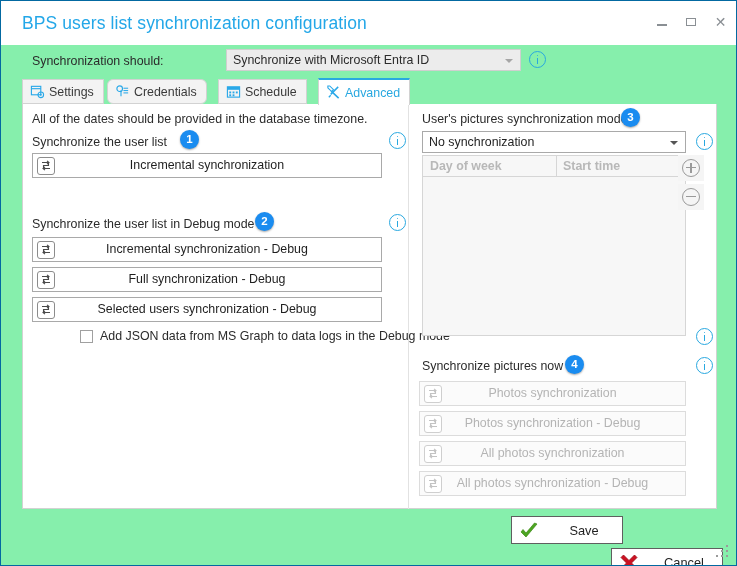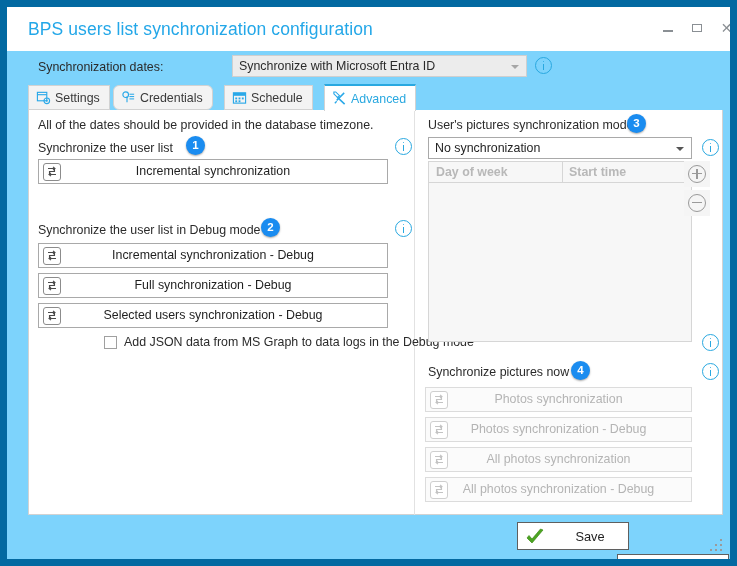--- a/index.html
+++ b/index.html
@@ -8,22 +8,22 @@
     background: #ffffff;
   }
   body {
     font-family: "Liberation Sans", sans-serif;
     -webkit-font-smoothing: antialiased;
   }
   #app {
     position: relative;
     width: 737px;
     height: 566px;
-    background: #7dd3fc;
-    border: 7px solid #0369a1;
+    background: #86efac;
+    border: 1px solid #0369a1;
     box-sizing: border-box;
     overflow: hidden;
   }
 
   
   .titlebar {
     position: absolute;
     left: 0; top: 0;
     width: 737px; height: 44px;
     background: #ffffff;
@@ -395,21 +395,21 @@
   <div class="titlebar">
     <div class="title-text">BPS users list synchronization configuration</div>
     <div class="wincontrols">
       <div class="wc wc-min"></div>
       <div class="wc wc-max"></div>
       <div class="wc wc-close">✕</div>
     </div>
   </div>
 
   <div class="src-row">
-    <div class="src-label">Synchronization dates:</div>
+    <div class="src-label">Synchronization should:</div>
     <div class="src-combo">
       <div class="val">Synchronize with Microsoft Entra ID</div>
       <div class="combo-arrow"></div>
     </div>
     <div style="position:absolute;left:528px;top:2px;">
       <span class="info-ico"></span>
     </div>
   </div>
 
   <div class="tabstrip">
@@ -523,21 +523,21 @@
       <span class="sync-ico">
         <svg width="16" height="16" viewBox="0 0 16 16">
           <path d="M4 4.5 H10.5 M9 2.8 L11 4.5 L9 6.2" fill="none" stroke="#4a4a4a" stroke-width="1.1"></path>
           <path d="M12 10.5 H5.5 M7 8.8 L5 10.5 L7 12.2" fill="none" stroke="#4a4a4a" stroke-width="1.1"></path>
           <path d="M10.5 4.5 L10.5 7.5 L5.5 7.5 L5.5 10.5" fill="none" stroke="#4a4a4a" stroke-width="1.1"></path>
         </svg>
       </span>
       <span class="lbl">Selected users synchronization - Debug</span>
     </div>
 
-    <div class="chk-row" style="left:28px; top:225px;padding-left:47px;">
+    <div class="chk-row" style="left:10px; top:225px;padding-left:47px;">
       <span class="chk-box"></span>
       <span class="chk-lbl">Add JSON data from MS Graph to data logs in the Debug mode</span>
     </div>
 
     <div class="sec-label" style="left:399px; top:8px;">User's pictures synchronization mode:</div>
     <div class="badge" style="left:598px; top:4px;">3</div>
 
     <div class="pic-combo" style="left:399px; top:27px;">
       <span class="val">No synchronization</span>
       <span class="arr"></span>

